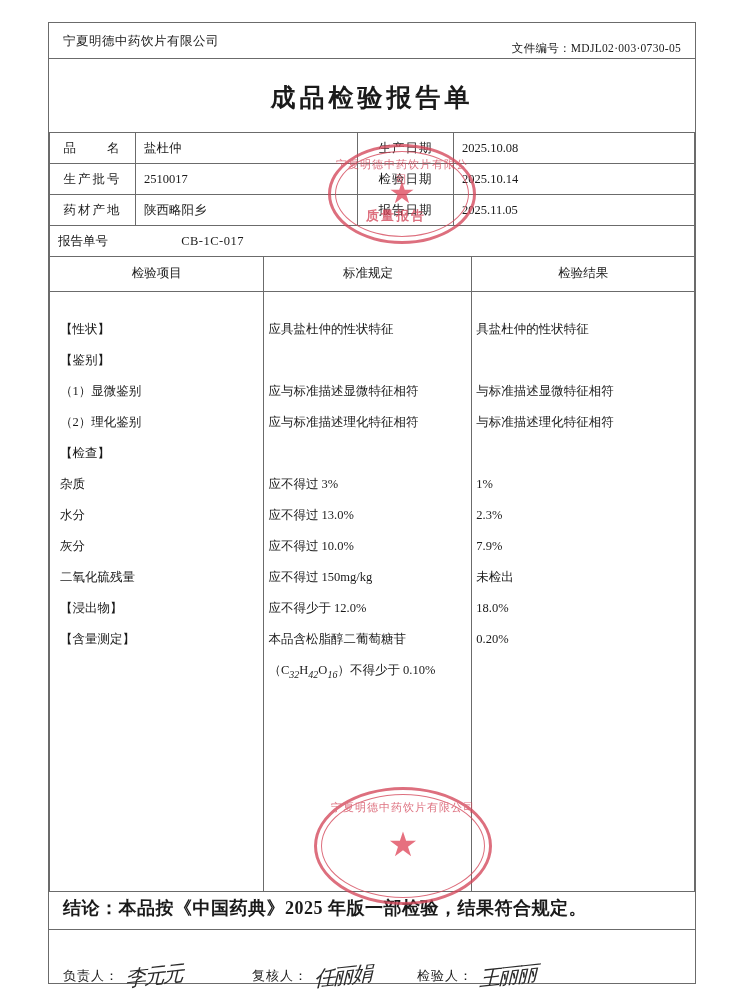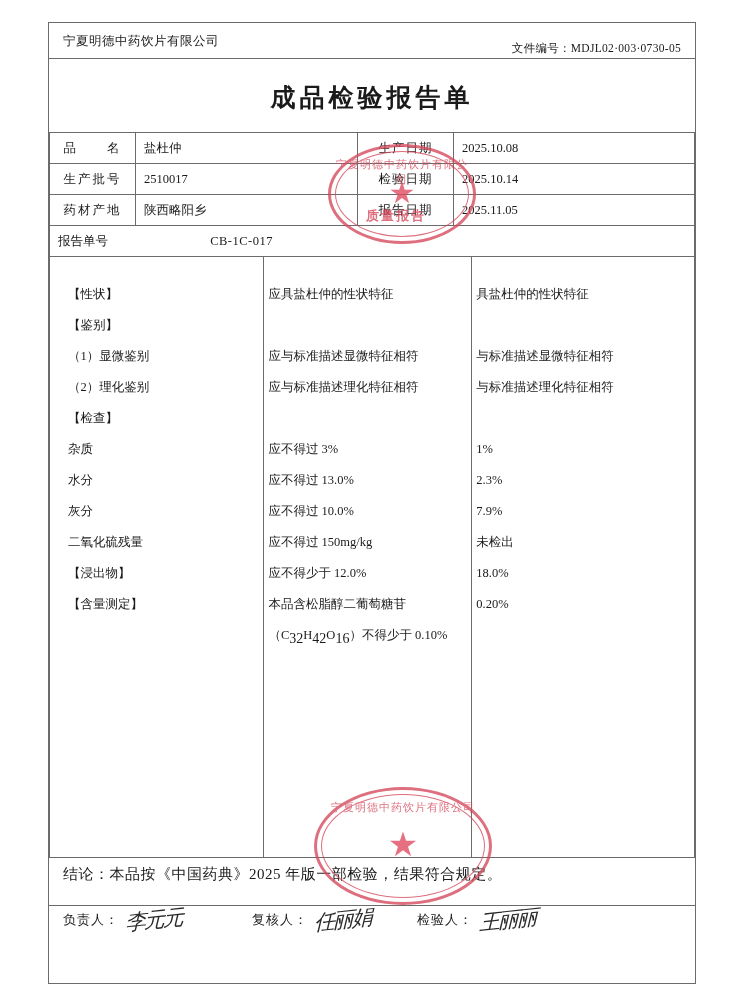--- a/index.html
+++ b/index.html
@@ -49,21 +49,21 @@
     border: 1px solid #6b6b6b;
     height: 31px;
     padding: 2px 8px;
     vertical-align: middle;
   }
   .lbl { width: 86px; text-align: center; letter-spacing: 2px; white-space: nowrap;}
   .lbl-wide { width: 96px; text-align: center; letter-spacing: 1px; white-space: nowrap;}
   .val { padding-left: 10px; }
   .val-date { padding-left: 14px; }
   .report-no-cell { text-align: left; padding-left: 10px; }
-  .report-no-val { display: inline-block; margin-left: 99px; letter-spacing: 0.5px; }
+  .report-no-val { display: inline-block; margin-left: 70px; letter-spacing: 0.5px; }
   
   .res-table { font-size: 12.5px; }
   .res-table th, .res-table td {
     border-left: 1px solid #6b6b6b;
     border-right: 1px solid #6b6b6b;
     padding: 0;
     vertical-align: top;
   }
   .res-head td {
     height: 34px;
@@ -76,24 +76,24 @@
   .col2 { width: 208px; }
   .col3 { width: 223px; }
   .res-body-cell { padding: 0 12px; position: relative; }
   .row-line {
     height: 31px;
     line-height: 31px;
     font-size: 12.5px;
     white-space: nowrap;
   }
   .gap { height: 22px; }
-  .c1 { padding-left: 18px; }
+  .c1 { padding-left: 10px; }
   .c2 { padding-left: 4px; }
   .c3 { padding-left: 4px; }
-  sub { font-size: 14px; }
+  sub { font-size: 10px; font-style: italic; }
   
   .seal {
     position: absolute;
     border: 3px solid #d4475a;
     border-radius: 50%;
     color: #d4475a;
     opacity: 0.78;
     pointer-events: none;
   }
   .seal .ring {
@@ -131,31 +131,32 @@
   }
   #seal-top .star { font-size: 30px; }
   #seal-bottom {
     left: 265px; top: 764px;
     width: 178px; height: 118px;
   }
   
   .conclusion {
     border-top: 1px solid #6b6b6b;
     border-bottom: 1px solid #6b6b6b;
-    height: 49px;
+    height: 39px;
     line-height: 33px;
-    font-size: 15px;
+    font-size: 18px;
     padding-left: 14px;
     letter-spacing: 0.5px;
+    font-weight: bold;
   }
   
   .sign-row {
     display: flex;
     height: 60px;
-    align-items: flex-start;
+    align-items: flex-end;
     font-size: 13px;
     padding-left: 14px;
   }
   .sign-block { display: flex; align-items: center; }
   .sign-label { letter-spacing: 1px; white-space: nowrap; }
   .sign-mark {
     font-family: "DejaVu Serif", serif;
     font-style: italic;
     font-size: 21px;
     color: #2a2a2a;
@@ -207,20 +208,25 @@
       <td class="report-no-cell" colspan="4">
         <span>报告单号</span>
         <span class="report-no-val">CB-1C-017</span>
       </td>
     </tr>
   </tbody>
     </table>
 
   <table class="res-table">
     <tbody>
+        <tr class="res-head">
+      <td class="col1" style="border-bottom:1px solid #6b6b6b">检验项目</td>
+      <td class="col2" style="border-bottom:1px solid #6b6b6b">标准规定</td>
+      <td class="col3" style="border-bottom:1px solid #6b6b6b">检验结果</td>
+    </tr>
     <tr>
       <td class="col1 res-body-cell" style="height:600px">
         <div class="gap"></div>
         <div class="row-line c1">【性状】</div>
         <div class="row-line c1">【鉴别】</div>
         <div class="row-line c1">（1）显微鉴别</div>
         <div class="row-line c1">（2）理化鉴别</div>
         <div class="row-line c1">【检查】</div>
         <div class="row-line c1">杂质</div>
         <div class="row-line c1">水分</div>

